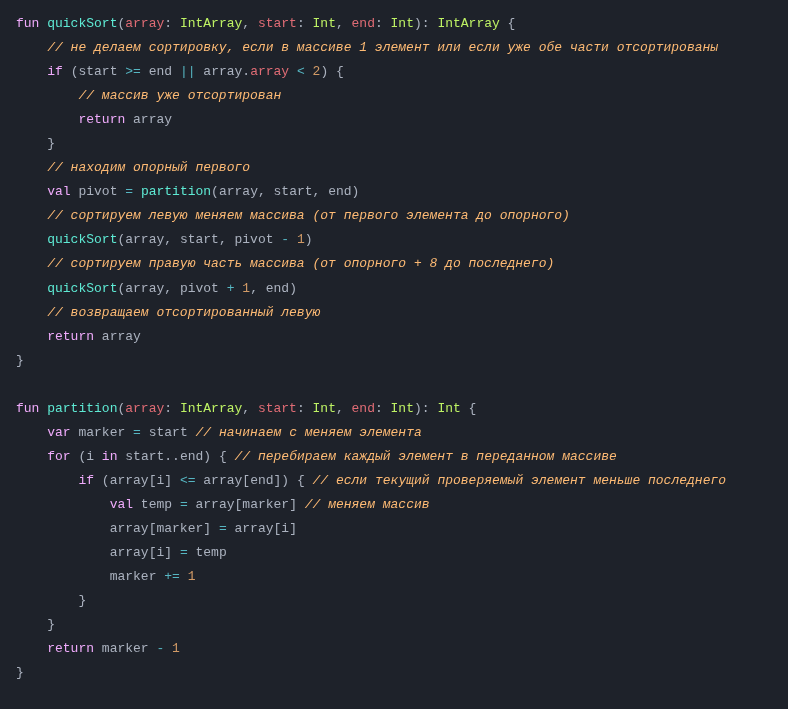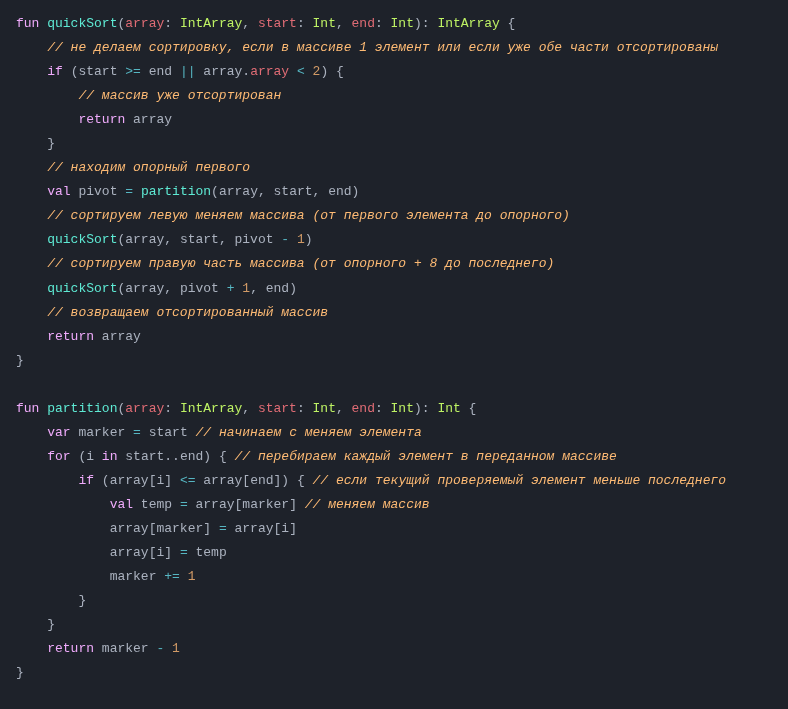--- a/index.html
+++ b/index.html
@@ -36,21 +36,21 @@
 <span>    <span class="kw">if</span> (<span class="id">start</span> <span class="op">&gt;=</span> <span class="id">end</span> <span class="op">||</span> <span class="id">array</span>.<span class="prop">array</span> <span class="op">&lt;</span> <span class="num">2</span>) {</span>
 <span>        <span class="cmt">// массив уже отсортирован</span></span>
 <span>        <span class="kw">return</span> <span class="id">array</span></span>
 <span>    }</span>
 <span>    <span class="cmt">// находим опорный первого</span></span>
 <span>    <span class="kw">val</span> <span class="id">pivot</span> <span class="op">=</span> <span class="fn">partition</span>(<span class="id">array</span>, <span class="id">start</span>, <span class="id">end</span>)</span>
 <span>    <span class="cmt">// сортируем левую меняем массива (от первого элемента до опорного)</span></span>
 <span>    <span class="fn">quickSort</span>(<span class="id">array</span>, <span class="id">start</span>, <span class="id">pivot</span> <span class="op">-</span> <span class="num">1</span>)</span>
 <span>    <span class="cmt">// сортируем правую часть массива (от опорного + 8 до последнего)</span></span>
 <span>    <span class="fn">quickSort</span>(<span class="id">array</span>, <span class="id">pivot</span> <span class="op">+</span> <span class="num">1</span>, <span class="id">end</span>)</span>
-<span>    <span class="cmt">// возвращаем отсортированный массив</span></span>
+<span>    <span class="cmt">// возвращаем отсортированный левую</span></span>
 <span>    <span class="kw">return</span> <span class="id">array</span></span>
 <span>}</span>
 <span> </span>
 <span><span class="kw">fun</span> <span class="fn">partition</span>(<span class="param">array</span>: <span class="type">IntArray</span>, <span class="param">start</span>: <span class="type">Int</span>, <span class="param">end</span>: <span class="type">Int</span>): <span class="type">Int</span> {</span>
 <span>    <span class="kw">var</span> <span class="id">marker</span> <span class="op">=</span> <span class="id">start</span> <span class="cmt">// начинаем с меняем элемента</span></span>
 <span>    <span class="kw">for</span> (<span class="id">i</span> <span class="kw">in</span> <span class="id">start</span>..<span class="id">end</span>) { <span class="cmt">// перебираем каждый элемент в переданном массиве</span></span>
 <span>        <span class="kw">if</span> (<span class="id">array</span>[<span class="id">i</span>] <span class="op">&lt;=</span> <span class="id">array</span>[<span class="id">end</span>]) { <span class="cmt">// если текущий проверяемый элемент меньше последнего</span></span>
 <span>            <span class="kw">val</span> <span class="id">temp</span> <span class="op">=</span> <span class="id">array</span>[<span class="id">marker</span>] <span class="cmt">// меняем массив</span></span>
 <span>            <span class="id">array</span>[<span class="id">marker</span>] <span class="op">=</span> <span class="id">array</span>[<span class="id">i</span>]</span>
 <span>            <span class="id">array</span>[<span class="id">i</span>] <span class="op">=</span> <span class="id">temp</span></span>

